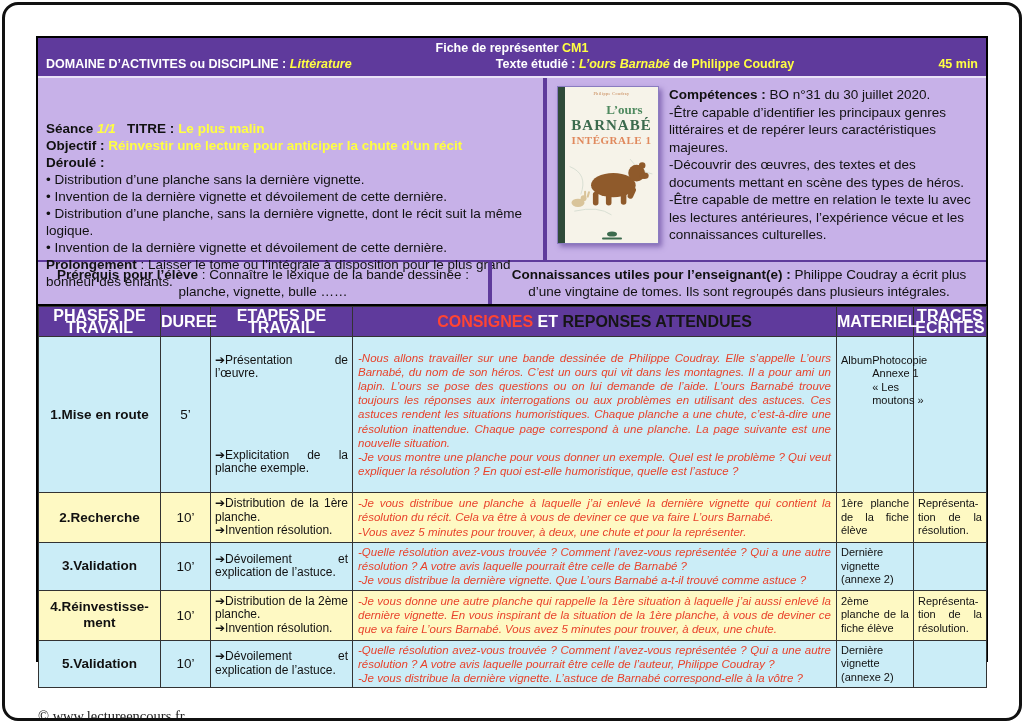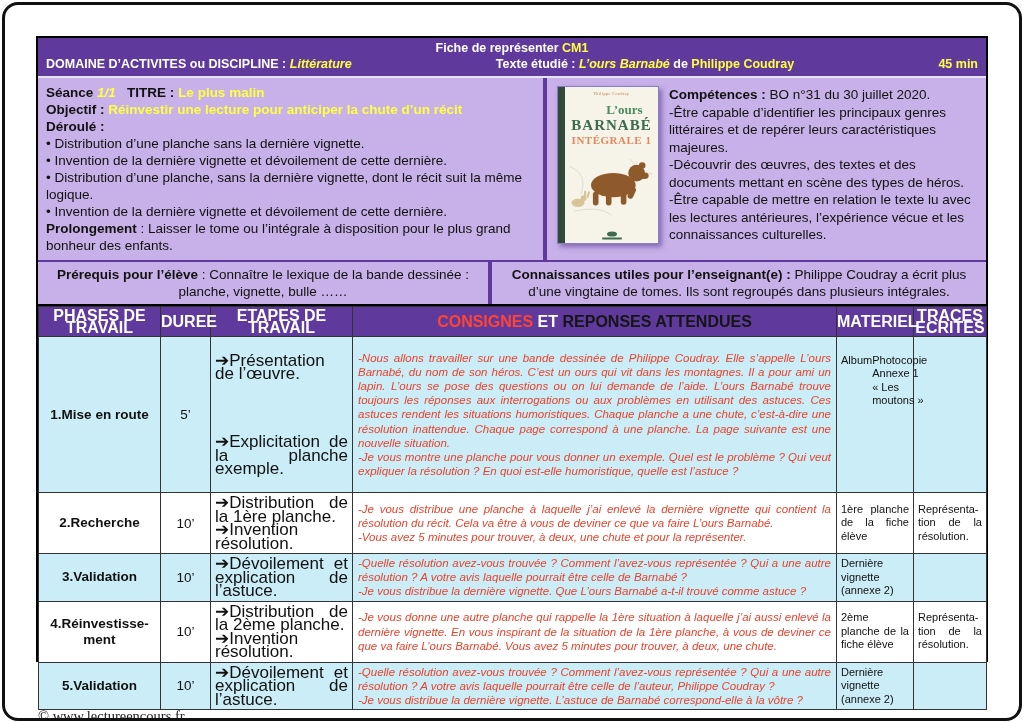--- a/index.html
+++ b/index.html
@@ -14,21 +14,21 @@
   .header-band { height:38px; background:#5f3a9c; color:#fff; font-weight:bold; font-size:12.5px; }
   .band-line1 { text-align:center; padding-top:3px; height:17px; line-height:14px; }
   .band-line2 { display:flex; align-items:center; padding:0 8px 2px 8px; height:19px; }
   .band-line2 .mid { flex:1; text-align:center; }
   .yellow { color:#ffff42; }
   .it { font-style:italic; }
   .thin-line { height:2px; background:#e9e2f6; }
 
   
   .section-top { height:182px; display:flex; }
-  .seance-block { width:505px; padding:6px 8px 0 8px; font-size:13.5px; line-height:17px; }
+  .seance-block { width:505px; padding:6px 8px 0 8px; font-size:13.5px; line-height:17px;margin-top:36px; }
   .seance-block .b { font-weight:bold; }
   .vdiv { width:4px; background:#5f3a9c; }
   .right-block { flex:1; display:flex; padding:8px 6px 0 10px; }
 
   
   .book-cover { position:relative; width:102px; height:158px; background:#f6f3e9; border:1px solid #8a7cc0;
                 box-shadow:3px 3px 5px rgba(80,50,140,.55); flex:none; overflow:hidden; }
   .spine { position:absolute; left:0; top:0; width:7px; height:100%; background:#2f4a39; }
   .cover-inner { position:absolute; left:7px; top:0; right:0; bottom:0; text-align:center;
                  font-family:"Liberation Serif", serif; }
@@ -54,24 +54,24 @@
   .prereq-cell .b, .conn-cell .b { font-weight:bold; }
 
   
   table.prep { width:100%; border-collapse:collapse; table-layout:fixed; }
   table.prep td, table.prep th { border:1px solid #333; vertical-align:middle; }
   tr.thead th { background:#5f3a9c; color:#fff; font-size:16px; font-weight:bold; height:30px;
                 text-align:center; line-height:12px; }
   .hdr-red { color:#ff4433; }
   .hdr-black { color:#151515; }
   tr.row-blue td { background:#cbedf7; }
-  tr.row-orange td { background:#ffffff; }
+  tr.row-orange td { background:#fef9c3; }
   td.phase { font-size:13.5px; font-weight:bold; text-align:center; white-space:pre-line; line-height:16px; }
   td.duree { font-size:13.5px; text-align:center; }
-  td.etapes { font-size:17px; line-height:13.5px; padding:3px 4px; text-align:justify;
+  td.etapes { font-size:12px; line-height:13.5px; padding:3px 4px; text-align:justify;
               white-space:pre-line; vertical-align:top; }
   td.etapes .split { display:flex; flex-direction:column; justify-content:space-between; height:122px; }
   td.consignes { font-size:11.5px; line-height:14.2px; color:#e8432c; font-style:italic; font-weight:500;
                  padding:2px 5px; text-align:justify; white-space:pre-line; vertical-align:top; }
   td.materiel { font-size:11px; line-height:13.5px; padding:3px 4px; vertical-align:top; text-align:justify; }
   td.materiel .split { display:flex; flex-direction:row; justify-content:space-between; height:122px; white-space:pre-line; }
   td.traces { font-size:11px; line-height:13.5px; padding:3px 4px; vertical-align:top; text-align:justify; }
   .wsp { white-space:pre-line; }
 
   .footer { position:absolute; left:38px; top:708px; font-family:"Liberation Serif", serif; font-size:14.5px; color:#222; }

